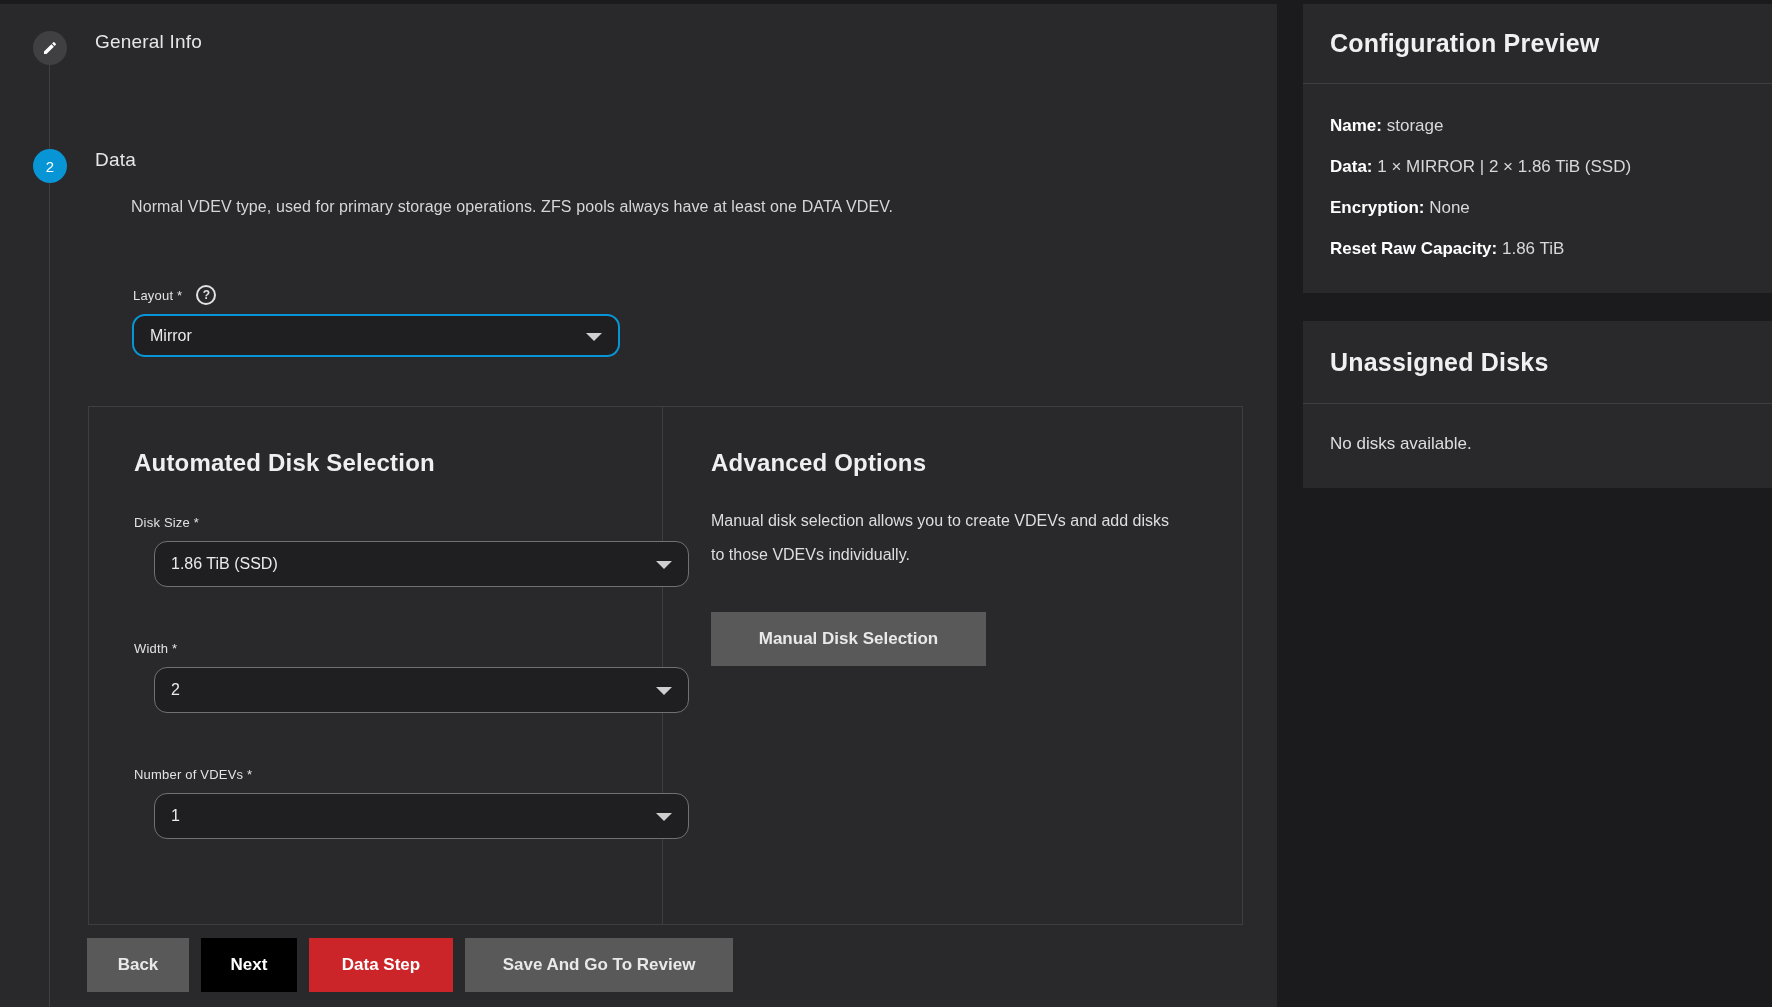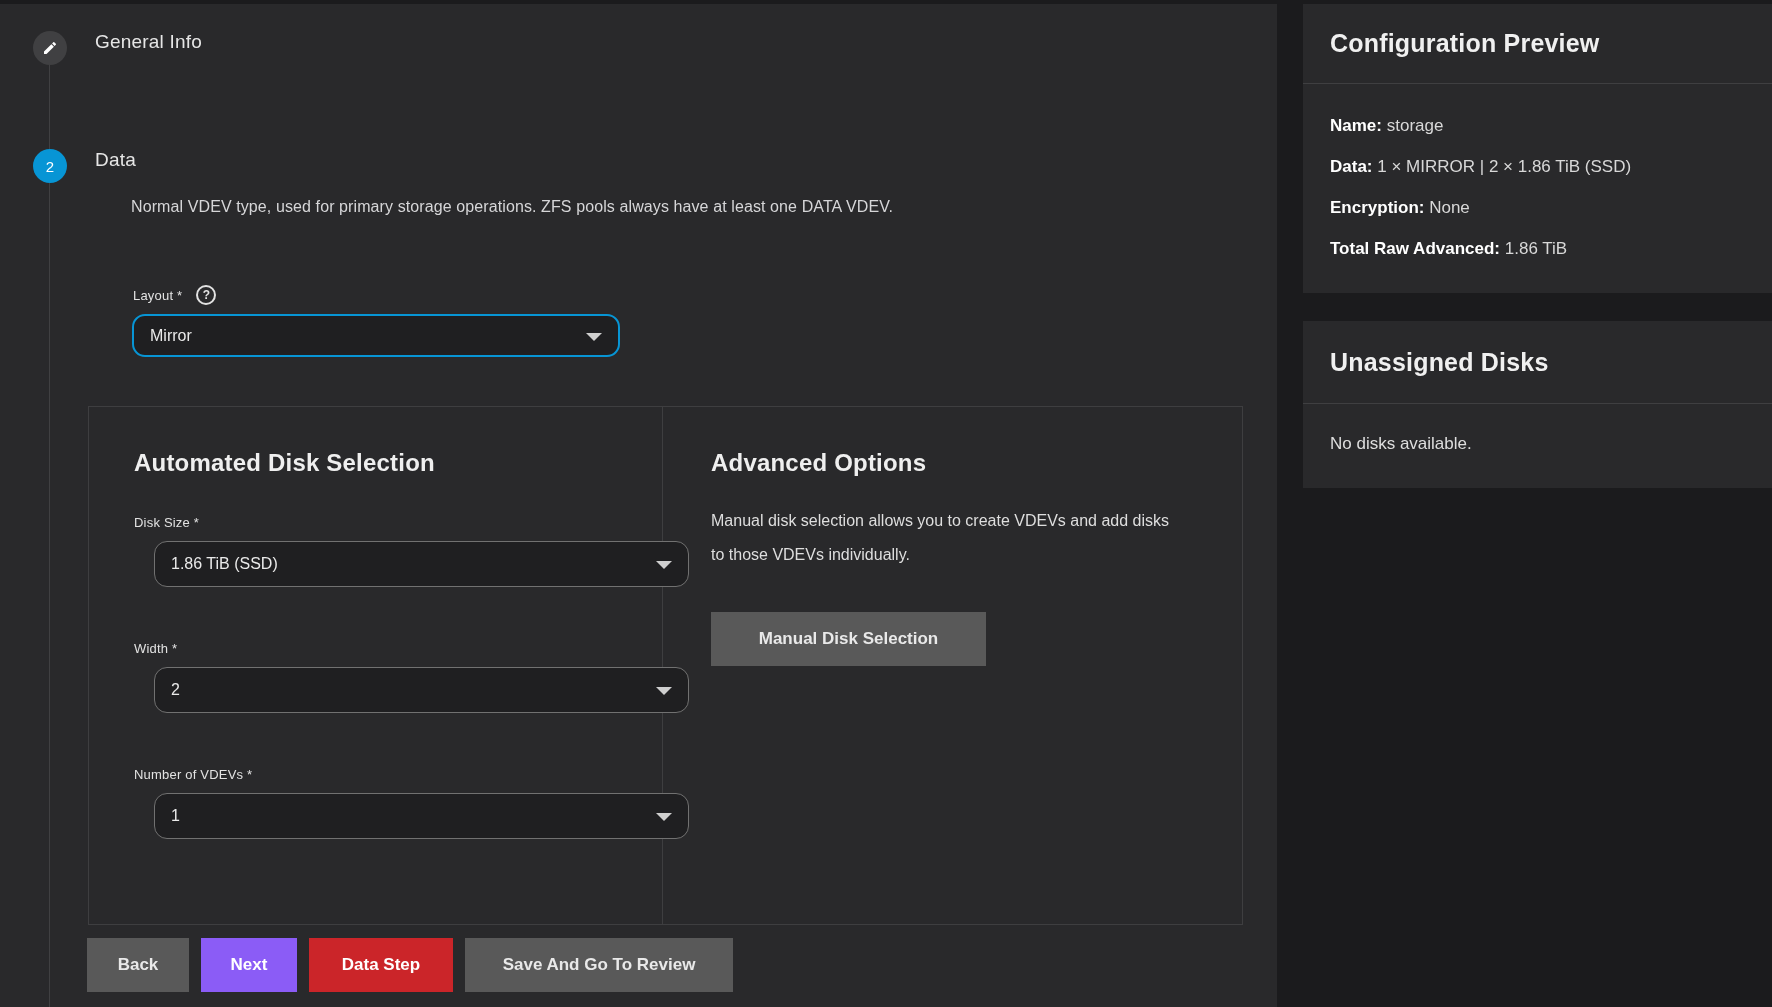--- a/index.html
+++ b/index.html
@@ -74,21 +74,21 @@
   .col h2 { font-size:24px; font-weight:bold; color:#efefef; letter-spacing:.2px; }
   .fld { margin-top:52px; }
   .fld:first-of-type { margin-top:36px; }
   .fld .select { margin-top:10px; width:535px;margin-left:20px; }
   .adv-text { margin-top:27px; width:460px; font-size:16px; line-height:34px; color:#dedede; }
   .btn {
     border:none; cursor:pointer; font-family:"Liberation Sans",sans-serif;
     font-size:17px; font-weight:bold; color:#ffffff; height:54px;
   }
   .btn.gray { background:#595959; color:#e9e9e9; }
-  .btn.blue { background:#8b5cf6; }
+  .btn.blue { background:#000000; }
   .btn.red  { background:#cb2529; }
   .manual-btn { margin-top:40px; width:275px; }
 
   .actions {
     position:absolute; left:87px; top:934px; display:flex; gap:12px;
   }
   .actions .btn.back  { width:102px; }
   .actions .btn.next  { width:96px; }
   .actions .btn.reset { width:144px; }
   .actions .btn.save  { width:268px; }
@@ -201,21 +201,21 @@
       </div>
       <div class="cfg-row">
         <span class="k">Data:</span>
         <span class="v">1 × MIRROR | 2 × 1.86 TiB (SSD)</span>
       </div>
       <div class="cfg-row">
         <span class="k">Encryption:</span>
         <span class="v">None</span>
       </div>
       <div class="cfg-row">
-        <span class="k">Total Raw Advanced:</span>
+        <span class="k">Reset Raw Capacity:</span>
         <span class="v">1.86 TiB</span>
       </div>
     </div>
   </section>
 
   <section class="panel unassigned">
     <header>
       <h1>Unassigned Disks</h1>
     </header>
     <div class="panel-body">

